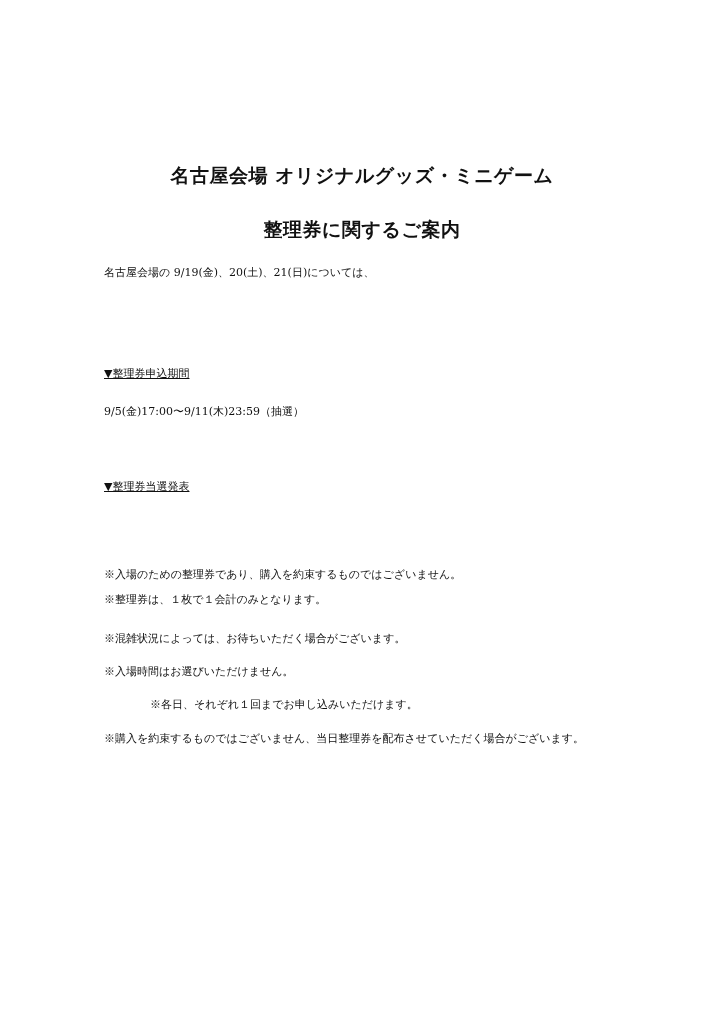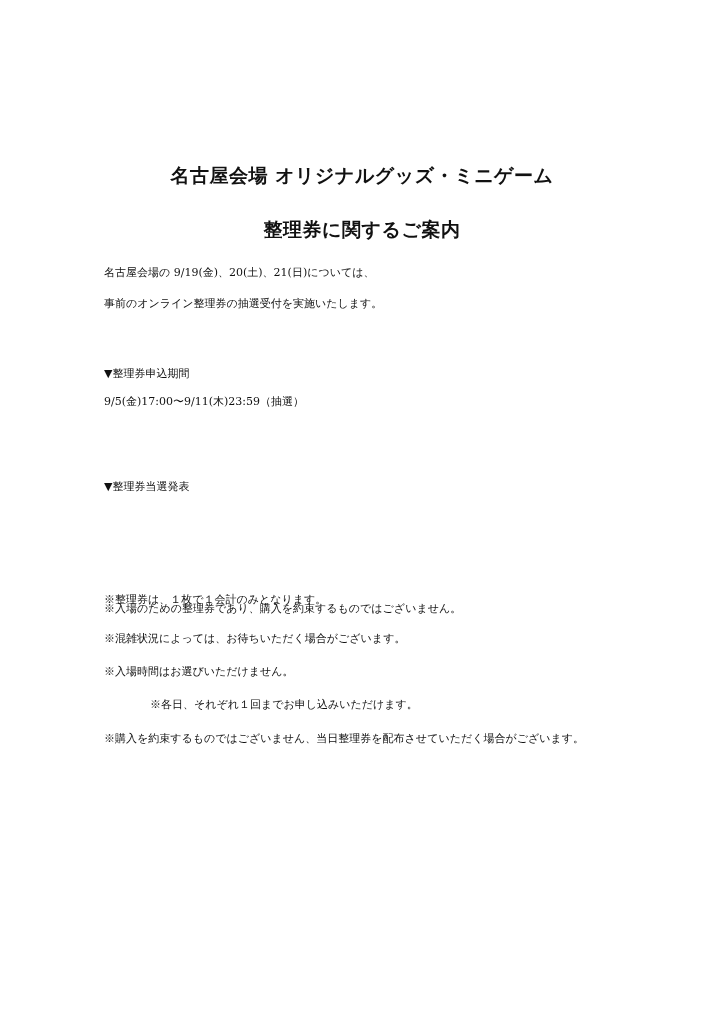--- a/index.html
+++ b/index.html
@@ -37,36 +37,35 @@
       left: 104px;
       font-size: 11px;
       white-space: nowrap;
       line-height: 16px;
     }
     .wrap {
       white-space: normal;
       width: 520px;
       line-height: 26px;
     }
-    .heading { font-weight: normal; }
+    .heading { font-weight: normal; text-decoration: underline; }
   </style>
 </head>
 <body>
 
 <div class="page">
   <div class="title title-1">名古屋会場 オリジナルグッズ・ミニゲーム</div>
   <div class="title title-2">整理券に関するご案内</div>
 
   <div class="line" style="top:265px;">名古屋会場の 9/19(金)、20(土)、21(日)については、</div>
-  <div class="line" style="top:296px;">事前のオンライン整理券の抽選受付を実施いたします。</div>
 
   <div class="line heading" style="top:366px;">▼整理券申込期間</div>
-  <div class="line" style="top:394px;text-align:center;">9/5(金)17:00〜9/11(木)23:59（抽選）</div>
+  <div class="line" style="top:404px;text-align:center;">9/5(金)17:00〜9/11(木)23:59（抽選）</div>
 
   <div class="line heading" style="top:479px;">▼整理券当選発表</div>
 
-  <div class="line" style="top:601px;">※入場のための整理券であり、購入を約束するものではございません。</div>
+  <div class="line" style="top:567px;">※入場のための整理券であり、購入を約束するものではございません。</div>
   <div class="line" style="top:592px;">※整理券は、１枚で１会計のみとなります。</div>
   <div class="line" style="top:631px;">※混雑状況によっては、お待ちいただく場合がございます。</div>
   <div class="line" style="top:664px;">※入場時間はお選びいただけません。</div>
   <div class="line" style="top:697px;margin-left:46px;">※各日、それぞれ１回までお申し込みいただけます。</div>
   <div class="line wrap" style="top:726px;">※購入を約束するものではございません、当日整理券を配布させていただく場合がございます。</div>
 </div>
 
 </body></html>

